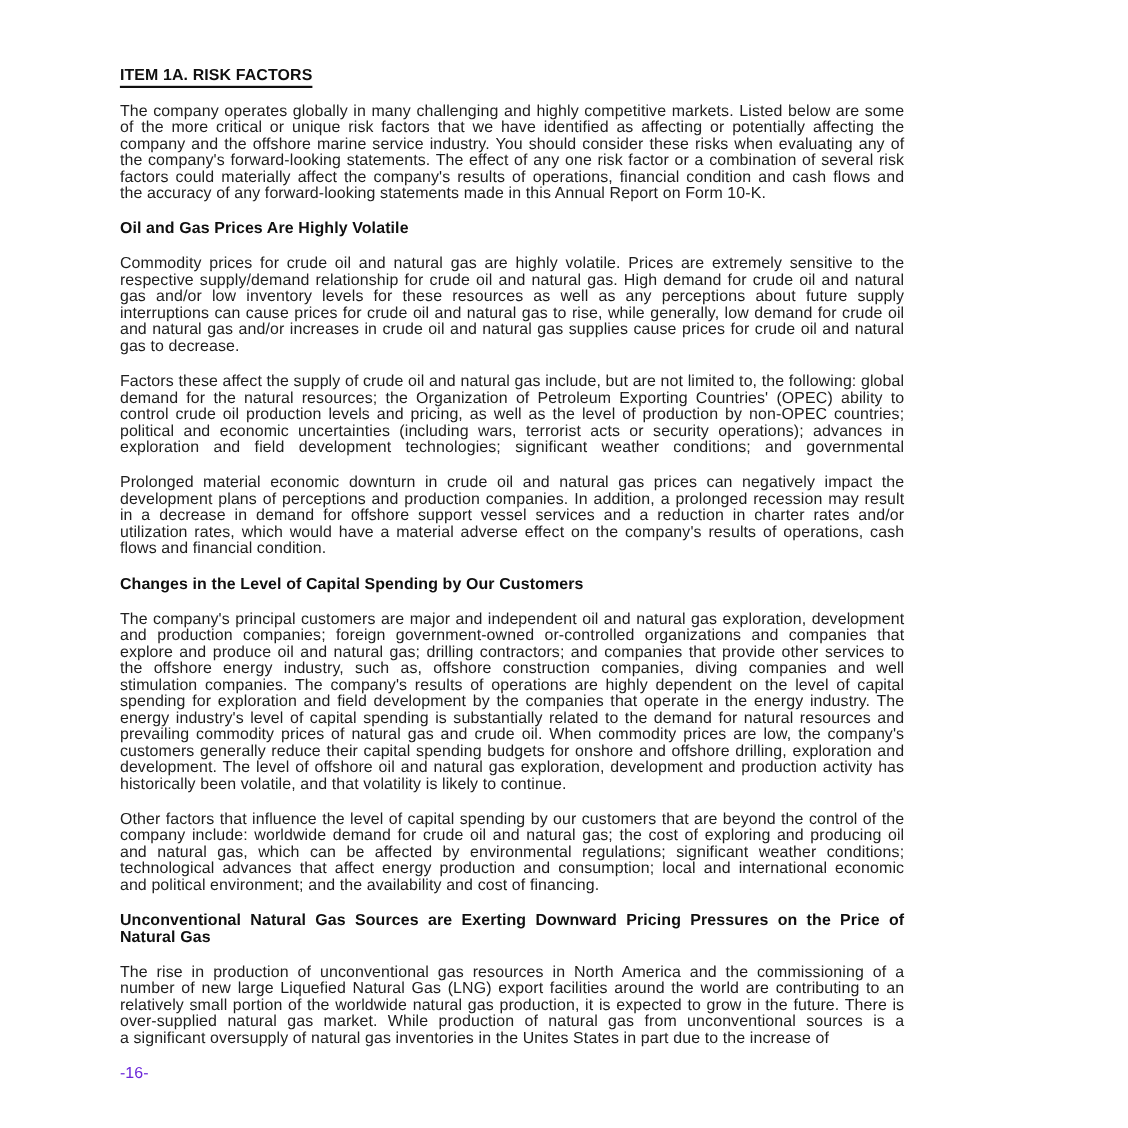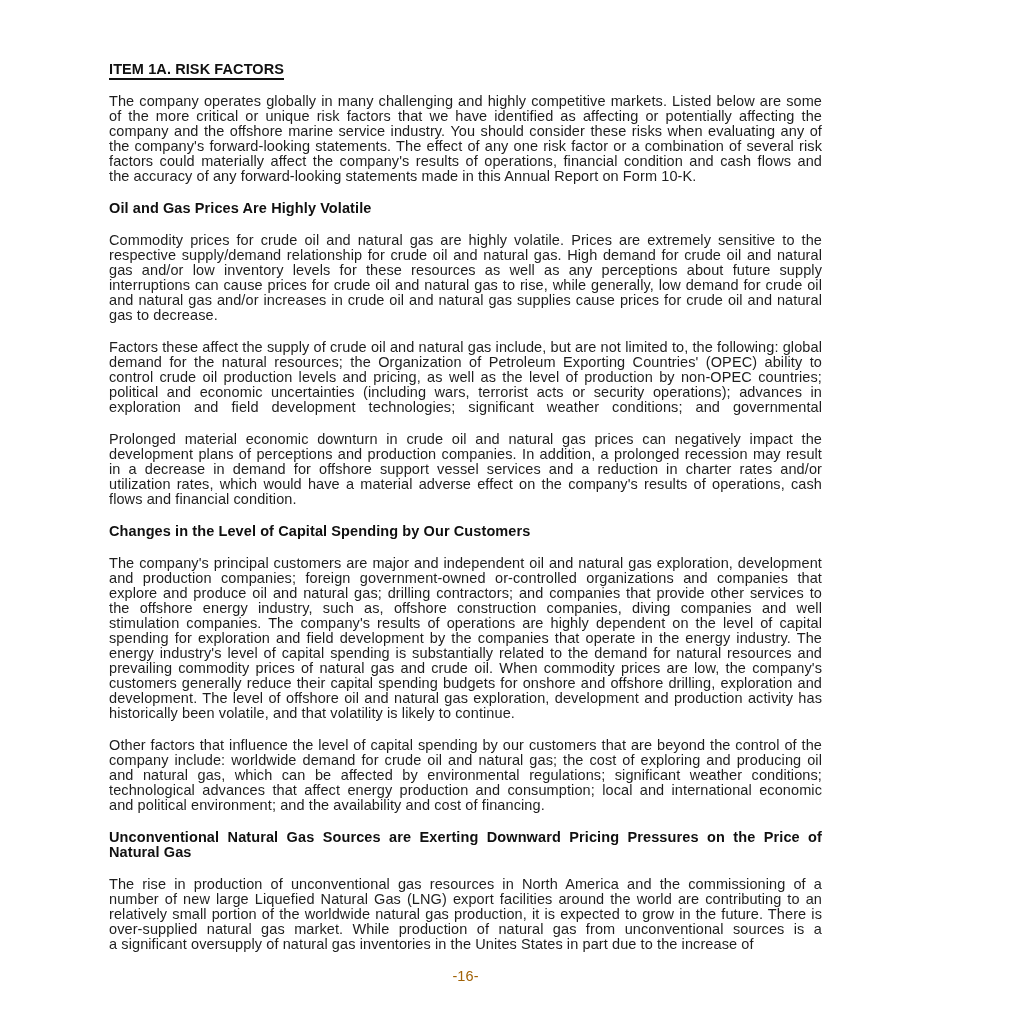--- a/index.html
+++ b/index.html
@@ -41,22 +41,21 @@
   .line.last {
     text-align: left;
     text-align-last: left;
   }
   .u {
     border-bottom: 2px solid #101010;
     padding-bottom: 1px;
   }
   .footer {
     margin-top: 1px;
-    text-align: center;
-    color: #a16207;
+    color: #6d28d9;
   }
 </style>
 </head>
 <body>
 
 <div class="page">
   <div>
       <div class="block heading">
         <div class="line last"><span class="u">ITEM 1A. RISK FACTORS</span></div>
       </div>

